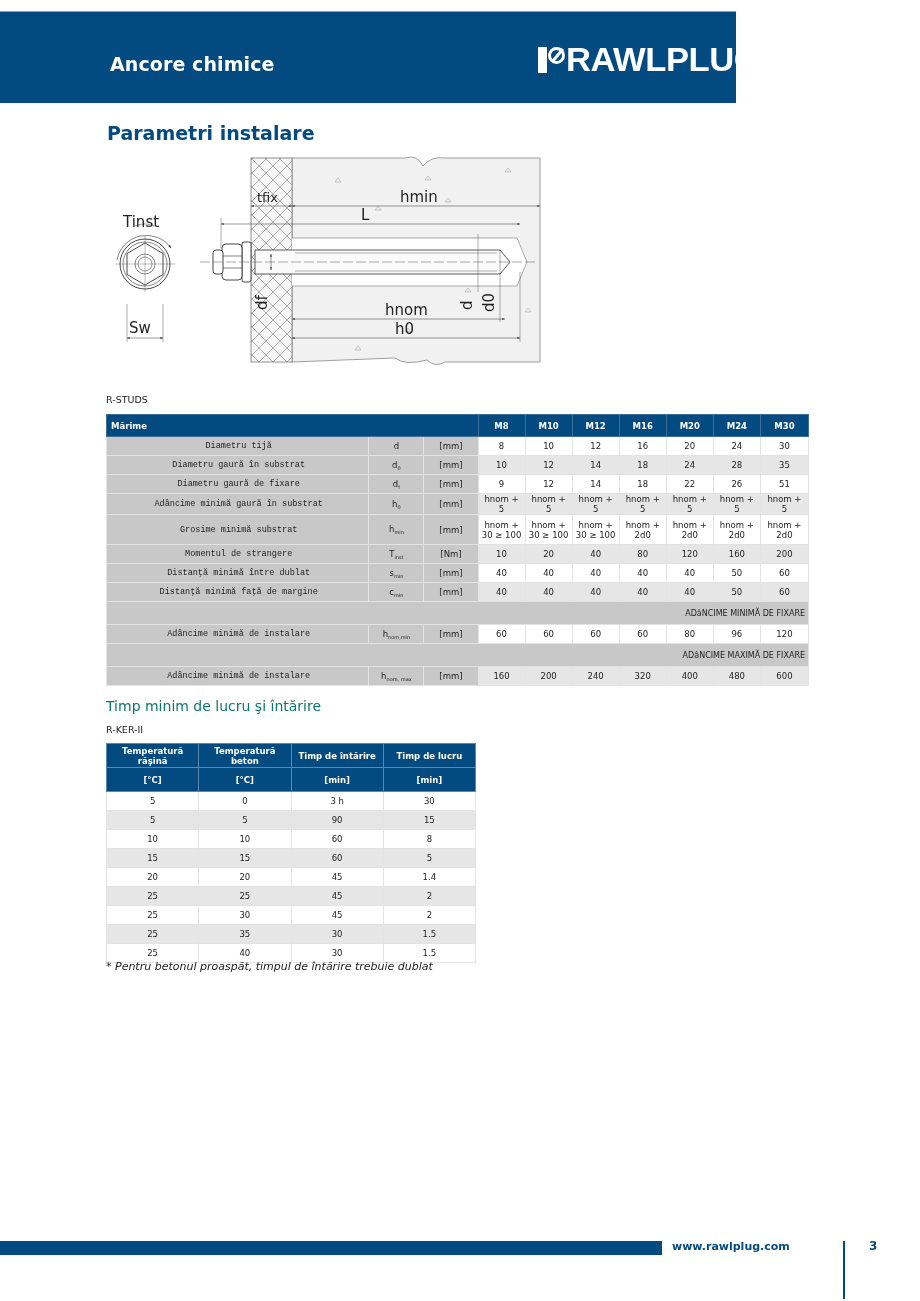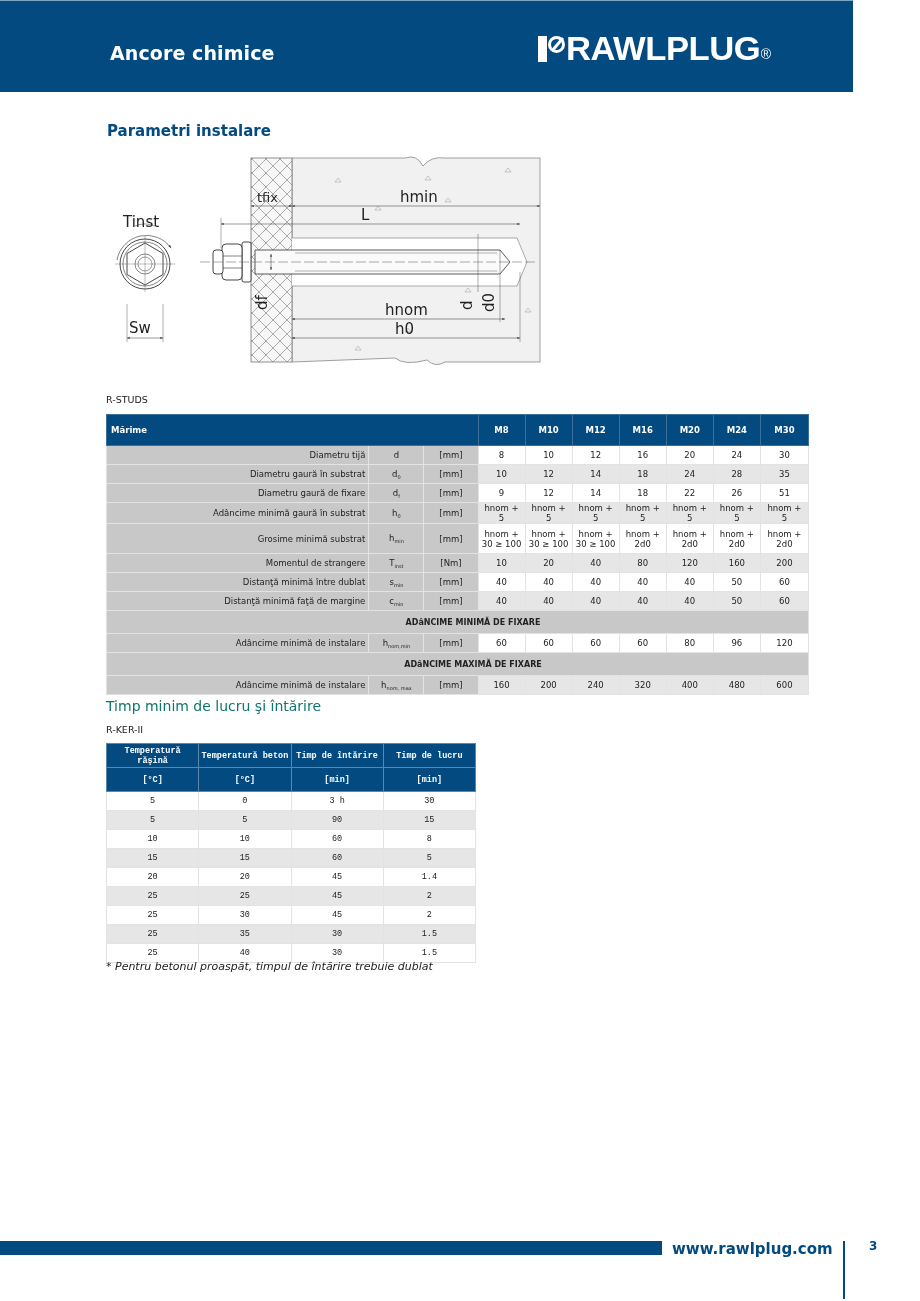--- a/index.html
+++ b/index.html
@@ -1,58 +1,58 @@
 <!DOCTYPE html>
 <html><head>
 <meta charset="utf-8">
 <style>
   * { box-sizing: border-box; margin: 0; padding: 0; }
   html, body { width: 920px; height: 1301px; background: #ffffff; overflow: hidden; }
   body { position: relative; font-family: "DejaVu Sans", sans-serif; color: #222; }
 
-  .header { position: absolute; left: 0; top: 0; width: 853px; height: 92px; background: #024a7f; border-top: 1px solid #7da6c6; }
+  .header { position: absolute; left: 0; top: 11px; width: 736px; height: 92px; background: #024a7f; border-top: 1px solid #7da6c6; }
   .header-title { position: absolute; left: 110px; top: 41px; font-family: "DejaVu Sans", sans-serif; font-weight: bold; font-size: 19px; color: #fff; letter-spacing: 0.1px; }
   .logo { position: absolute; left: 538px; top: 31px; height: 30px; display: flex; align-items: flex-end; color: #fff; }
   .logo-mark { width: 28px; height: 26px; display: flex; }
   .logo-mark .bar { width: 9px; height: 26px; background: #fff; }
   .logo-mark .circ { width: 17px; height: 17px; border: 3px solid #fff; border-radius: 50%; position: relative; margin-left: 1px; }
   .logo-mark .circ::after { content: ""; position: absolute; left: 5px; top: -3px; width: 3px; height: 17px; background: #fff; transform: rotate(40deg); }
   .logo-text { font-family: "Liberation Sans", sans-serif; font-weight: bold; font-size: 33px; line-height: 27px; letter-spacing: -0.5px; color: #fff; transform: scaleX(1.05); transform-origin: left; }
   .logo-reg { font-family: "Liberation Sans", sans-serif; font-size: 14px; margin-left: 10px; margin-top: -2px; color: #fff; }
 
-  .section-title { position: absolute; left: 107px; top: 122px; font-family: "DejaVu Sans", sans-serif; font-weight: bold; font-size: 15px; color: #024a7f; }
+  .section-title { position: absolute; left: 107px; top: 122px; font-family: "DejaVu Sans", sans-serif; font-weight: bold; font-size: 19px; color: #024a7f; }
 
   .diagram { position: absolute; left: 105px; top: 152px; width: 445px; height: 220px; }
 
   .caption { position: absolute; font-size: 9.5px; color: #222; }
 
   table.studs { position: absolute; left: 106px; top: 414px; width: 703px; border-collapse: collapse; font-size: 8.5px; table-layout: fixed; }
   table.studs td, table.studs th { border: 1px solid #e3e3e3; padding: 0 3px; text-align: center; vertical-align: middle; }
-  table.studs th { background: #024a7f; color: #fff; font-weight: bold; height: 31px; border-color: #3d6f99; }
+  table.studs th { background: #024a7f; color: #fff; font-weight: bold; height: 22px; border-color: #3d6f99; }
   table.studs th.lbl { text-align: left; padding-left: 4px; }
-  table.studs td.desc { text-align: right; background: #c8c8c8; padding-left: 5px; }
+  table.studs td.desc { text-align: center; background: #c8c8c8; padding-left: 5px; font-family: Liberation Mono, monospace; }
   table.studs td.sym, table.studs td.unit { background: #c8c8c8; }
   table.studs tr { height: 19px; }
   table.studs tr.tall { height: 30px; }
   table.studs tr.odd td.val { background: #ffffff; }
   table.studs tr.even td.val { background: #e6e6e6; }
-  table.studs tr.group td { background: #c8c8c8; font-weight: bold; text-align: center; padding-left: 34px; height: 23px; font-size: 8px; }
+  table.studs tr.group td { background: #c8c8c8; font-weight: normal; text-align: right; padding-left: 34px; height: 23px; font-size: 8px; }
   sub { font-size: 5px; vertical-align: -2px; }
 
   .sub-title { position: absolute; left: 106px; top: 698px; font-size: 14px; color: #0f766e; }
 
-  table.ker { position: absolute; left: 106px; top: 743px; width: 370px; border-collapse: collapse; font-size: 8.5px; table-layout: fixed; font-family: Liberation Mono, monospace; }
+  table.ker { position: absolute; left: 106px; top: 743px; width: 370px; border-collapse: collapse; font-size: 8.5px; table-layout: fixed; }
   table.ker th { background: #024a7f; color: #fff; font-weight: bold; height: 24px; border: 1px solid #5b87ad; text-align: center; }
   table.ker td { border: 1px solid #e3e3e3; height: 19px; text-align: center; }
   table.ker tr.odd td { background: #ffffff; }
   table.ker tr.even td { background: #e6e6e6; }
   .note { position: absolute; left: 106px; top: 960px; font-size: 11px; font-style: italic; color: #222; }
 
   .footer-bar { position: absolute; left: 0; top: 1241px; width: 662px; height: 14px; background: #024a7f; }
-  .footer-url { position: absolute; left: 672px; top: 1240px; font-weight: bold; font-size: 15px; color: #024a7f; }
+  .footer-url { position: absolute; left: 672px; top: 1240px; font-weight: bold; font-size: 11px; color: #024a7f; }
   .footer-divider { position: absolute; left: 843px; top: 1241px; width: 2px; height: 58px; background: #024a7f; }
   .footer-page { position: absolute; left: 869px; top: 1239px; font-weight: bold; font-size: 12px; color: #024a7f; }
 </style>
 </head>
 <body>
 
 <div class="header">
   <div class="header-title">Ancore chimice</div>
   <div class="logo">
     <div class="logo-mark">

